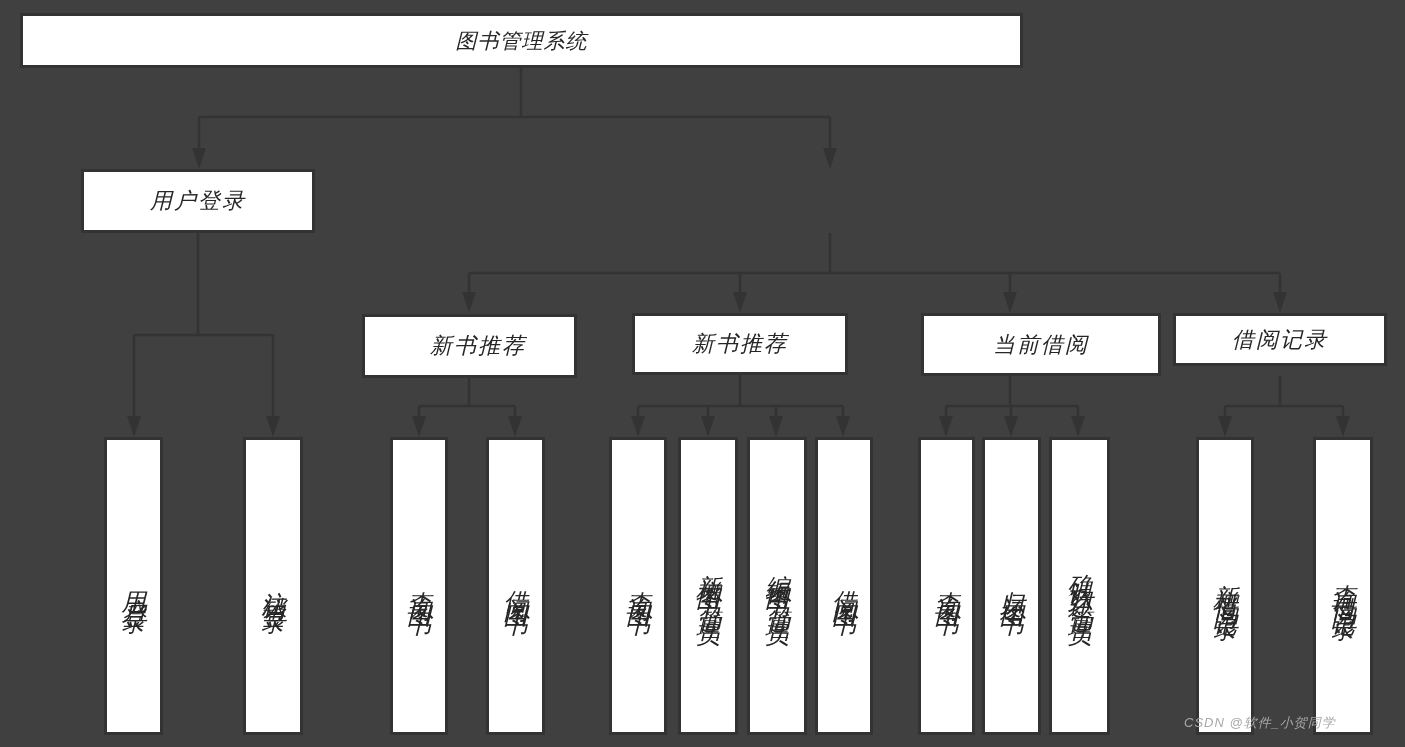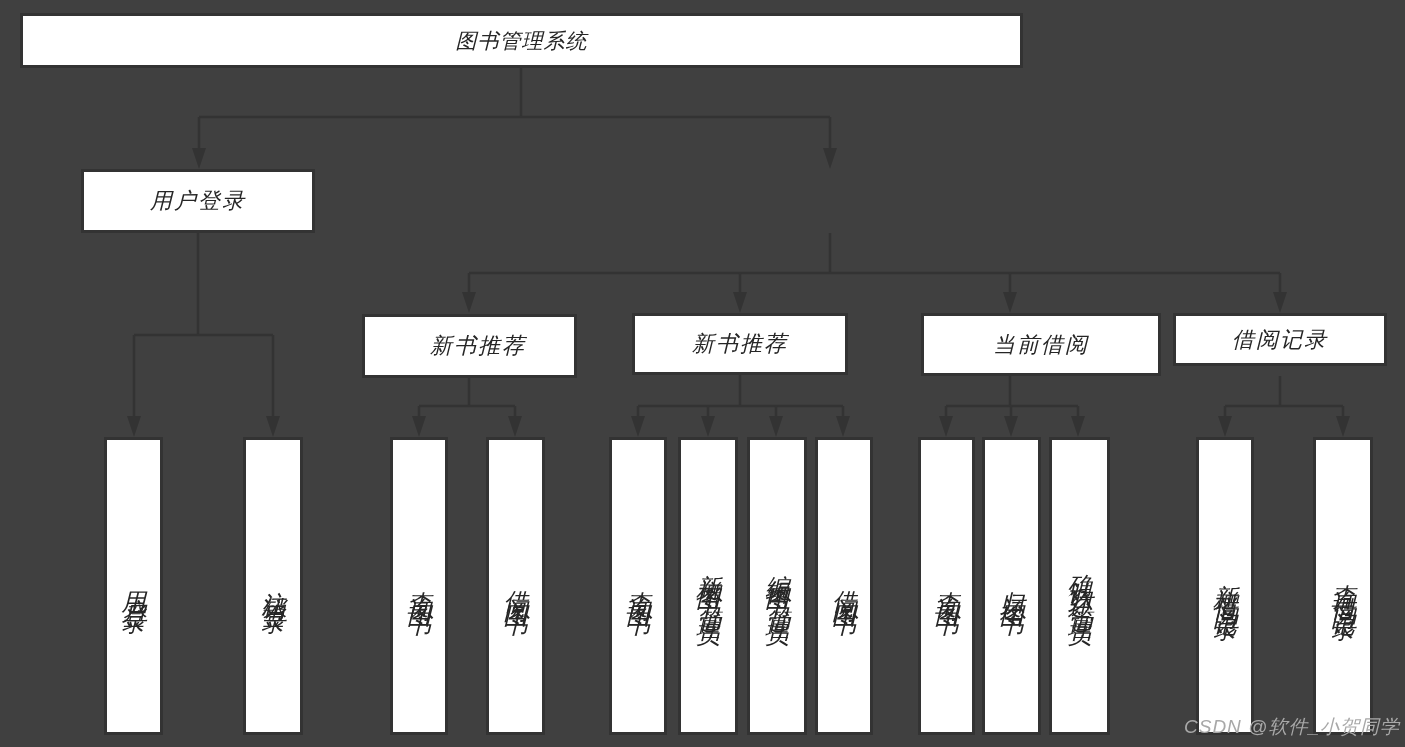--- a/index.html
+++ b/index.html
@@ -26,21 +26,21 @@
     writing-mode:vertical-rl;
     text-orientation:mixed;
     font-size:24px;
     letter-spacing:7px;
     line-height:1;
     white-space:nowrap;
   }
   .watermark{
     position:absolute;
     left:1184px;top:714px;
-    font-size:19px;
+    font-size:13px;
     color:#a8a8a8;
     letter-spacing:1px;
     white-space:nowrap;
   }
 </style>
 </head>
 <body>
 
 <div id="canvas">
 

